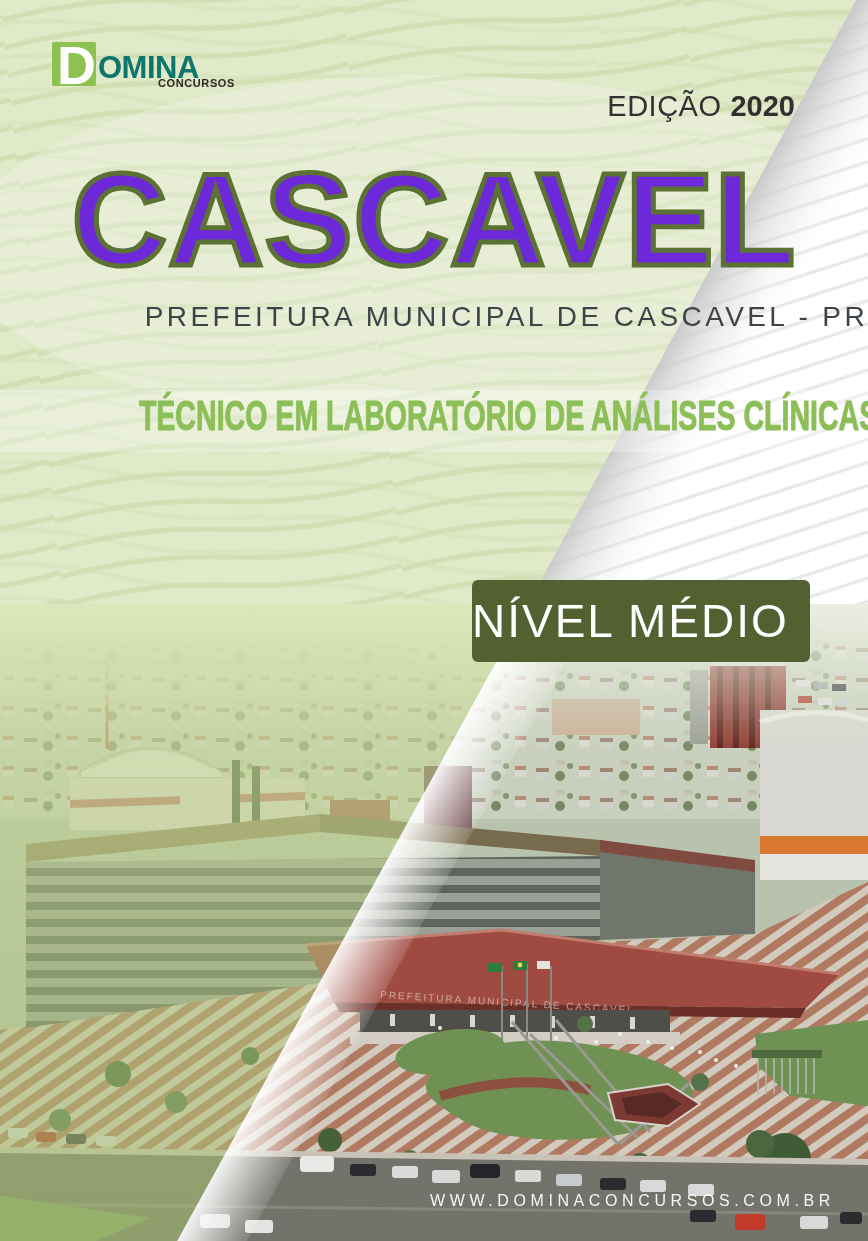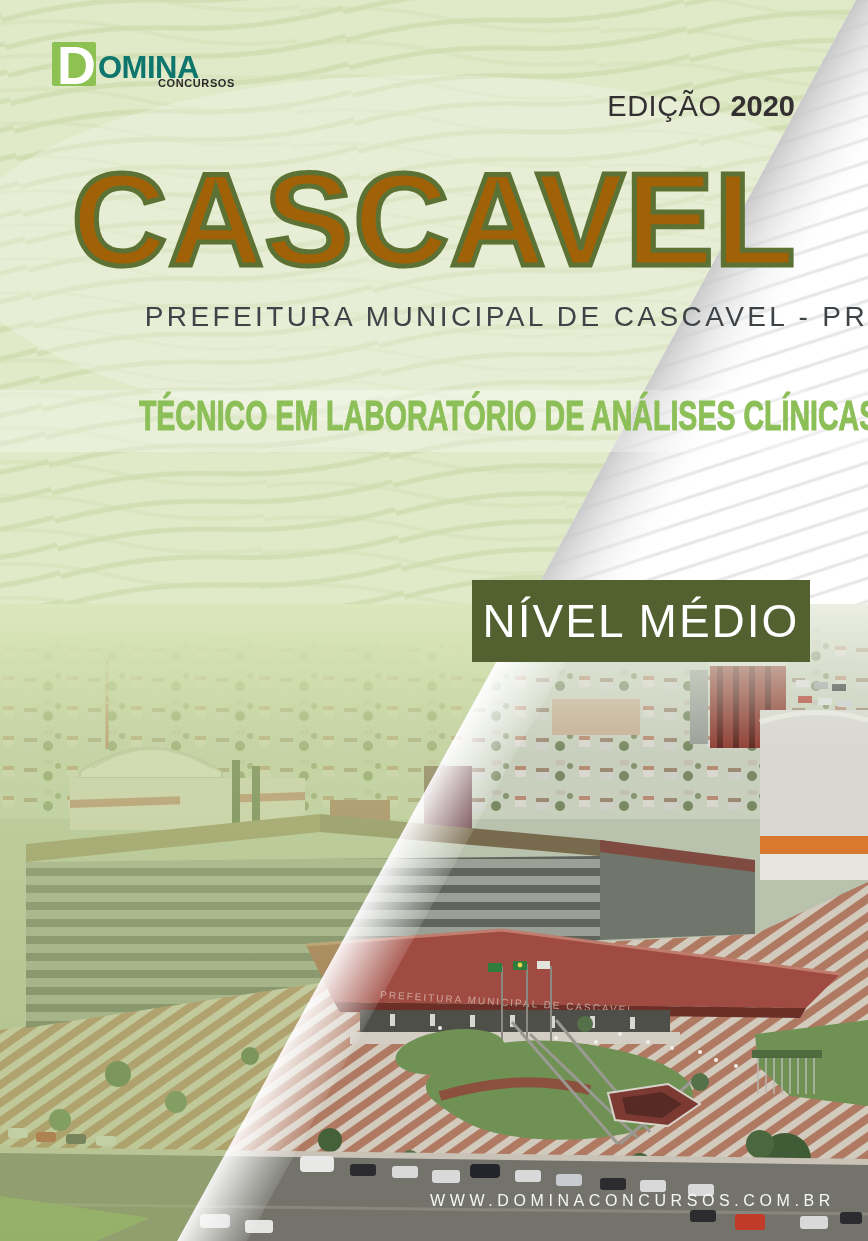--- a/index.html
+++ b/index.html
@@ -20,39 +20,39 @@
 
   
   .edition{position:absolute;top:45px;right:73px;font-size:29px;line-height:33px;color:#343032;display:flex;gap:9px;margin-top:45px;}
   .edition .lbl{font-weight:400;letter-spacing:0.5px;}
   .edition .yr{font-weight:bold;}
 
   
   .main-title{
     position:absolute;left:0;top:154px;width:100%;text-align:center;
     font-size:132px;line-height:132px;font-weight:bold;letter-spacing:1px;
-    color:#a16207;-webkit-text-stroke:5px #5c7234;white-space:nowrap;
+    color:#6d28d9;-webkit-text-stroke:5px #5c7234;white-space:nowrap;
   }
   .subtitle{
     position:absolute;left:0;top:302px;width:100%;text-align:right;
     font-size:28px;line-height:30px;font-weight:400;letter-spacing:3.4px;
     color:#3e4347;white-space:nowrap;
   }
   .role-band{position:absolute;left:0;top:390px;width:100%;height:62px;background:rgba(255,255,255,0.30);}
   .role-text{
     position:absolute;left:0;top:394px;width:100%;text-align:center;
     font-size:42px;line-height:44px;font-weight:bold;color:#8cbf57;
     -webkit-text-stroke:1px #8cbf57;white-space:nowrap;
     transform:scaleX(0.68);transform-origin:50% 50%;
   }
 
   
   .level-badge{
     position:absolute;left:472px;top:580px;width:338px;height:82px;
-    background:#536130;display:flex;align-items:center;justify-content:center;
+    background:#536130;display:flex;align-items:center;border-radius:6px;
   }
   .level-badge span{font-size:46px;color:#ffffff;letter-spacing:2px;font-weight:400;white-space:nowrap;}
 
   
   .website{
     position:absolute;left:430px;top:1192px;
     font-size:16px;letter-spacing:4.6px;font-weight:400;
     color:rgba(255,255,255,0.93);white-space:nowrap;
   }
 </style>

